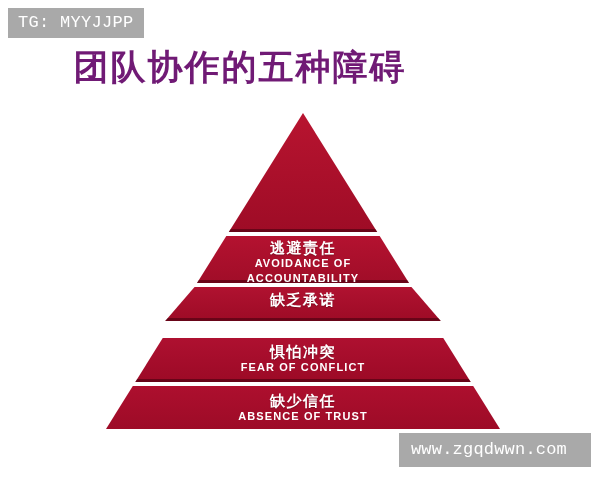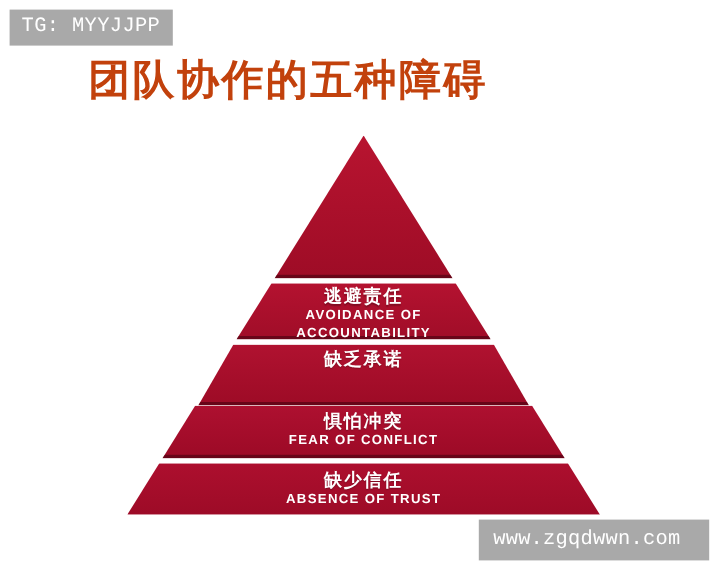--- a/index.html
+++ b/index.html
@@ -44,21 +44,21 @@
   #page-title {
     position: absolute;
     top: 48px;
     left: 0;
     width: 480px;
     text-align: center;
     font-family: "Liberation Sans", "DejaVu Sans", sans-serif;
     font-weight: bold;
     font-size: 35px;
     letter-spacing: 2px;
-    color: #c2410c;
+    color: #701a75;
     line-height: 1.1;
   }
 
   
   #pyramid {
     position: absolute;
     left: 106px;
     top: 113px;
     width: 394px;
     height: 316px;
@@ -104,21 +104,21 @@
     margin-top: 1px;
   }
 
   
   #tier-1 { top: 0px;   height: 119px; }
   #tier-1 .labels { top: 62px; }
 
   #tier-2 { top: 123px; height: 47px; }
   #tier-2 .labels { top: 3px; }
 
-  #tier-3 { top: 174px; height: 51px; }
+  #tier-3 { top: 174px; height: 34px; }
   #tier-3 .labels { top: 4px; }
 
   #tier-4 { top: 225px; height: 44px; }
   #tier-4 .labels { top: 5px; }
 
   #tier-5 { top: 273px; height: 43px; }
   #tier-5 .labels { top: 6px; }
 
   
   #shape-1 { clip-path: polygon(50% 0%, 72.2% 100%, 27.8% 100%); }

